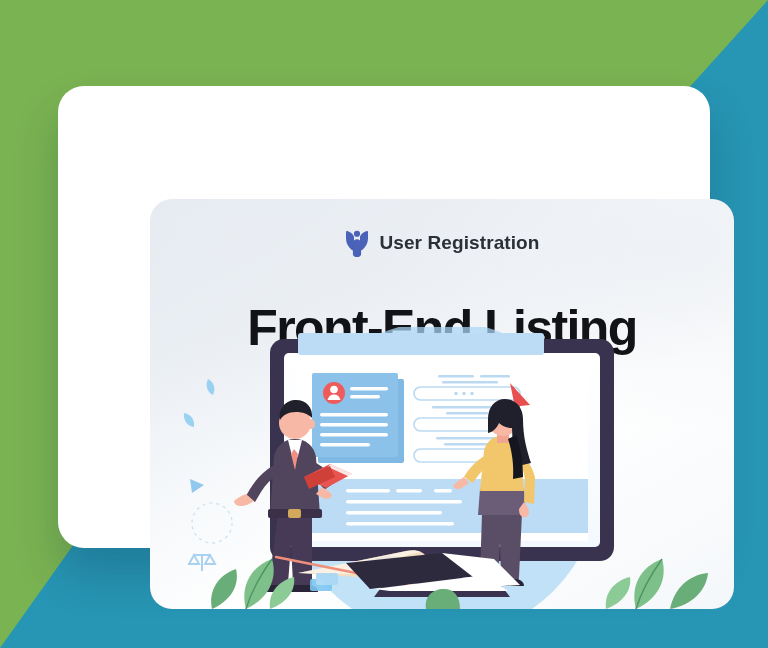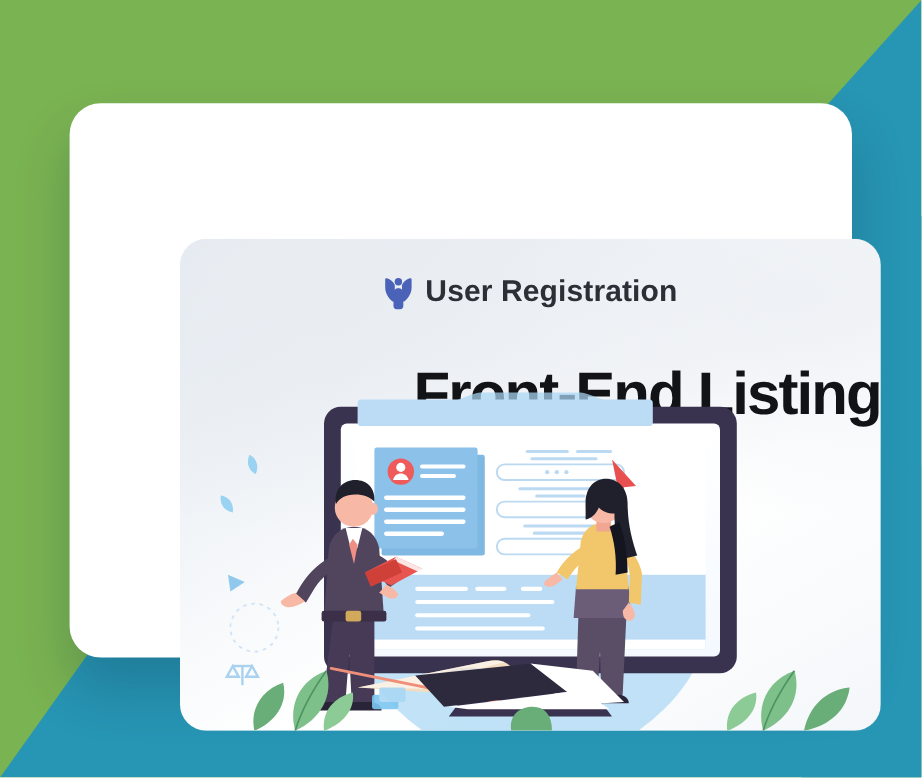--- a/index.html
+++ b/index.html
@@ -48,27 +48,27 @@
       linear-gradient(150deg,#dfe6ee 0%,#f3f6f9 36%,#ffffff 62%,#f4f7fa 100%);
   }
 
   
   .brand{
     position:absolute;left:0;right:0;top:30px;
     display:flex;align-items:center;justify-content:center;gap:9px;
   }
   .brand-mark{width:26px;height:28px;display:block;}
   .brand-text{
-    font-size:25px;font-weight:700;color:#2b2f36;letter-spacing:.1px;
+    font-size:19px;font-weight:700;color:#2b2f36;letter-spacing:.1px;
   }
 
   
   .headline{
     position:absolute;left:0;right:0;top:69px;
-    text-align:right;
+    text-align:center;
     font-size:50px;font-weight:800;letter-spacing:-1.6px;
     color:#121316;line-height:1.05;
     font-family:"Liberation Sans","DejaVu Sans",sans-serif;
   }
 
   
   .illo{position:absolute;left:0;top:128px;width:584px;height:282px;}
   .illo svg{display:block;width:584px;height:282px;}
 </style>
 </head>

